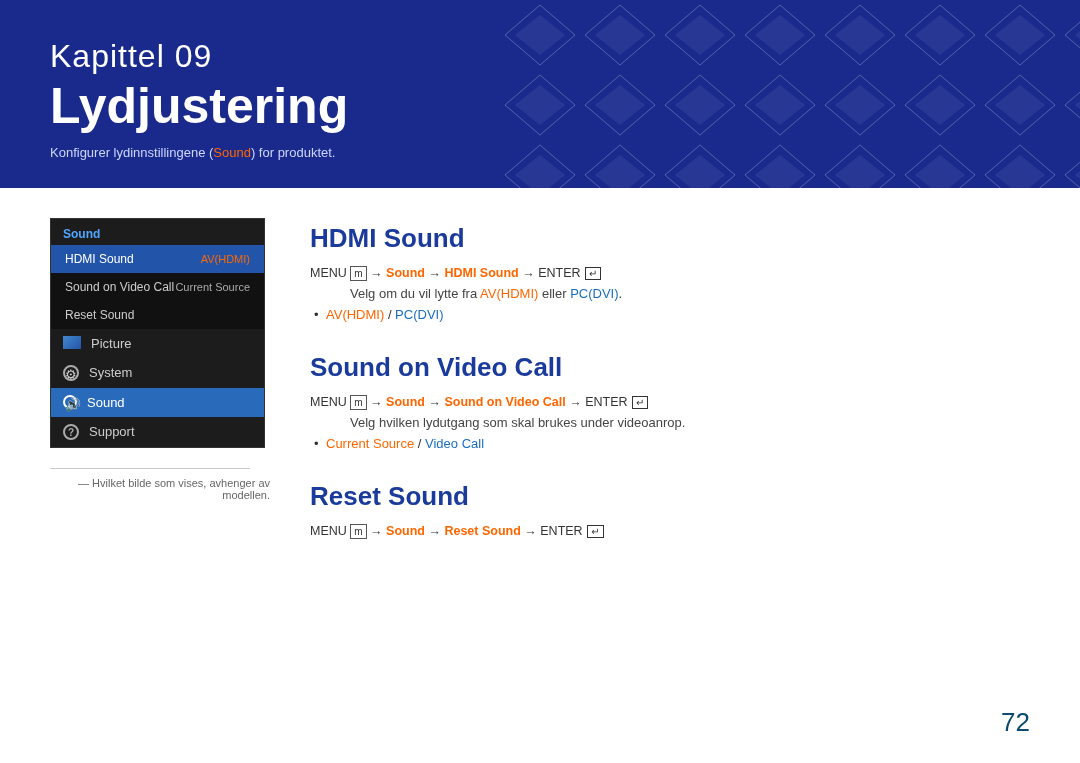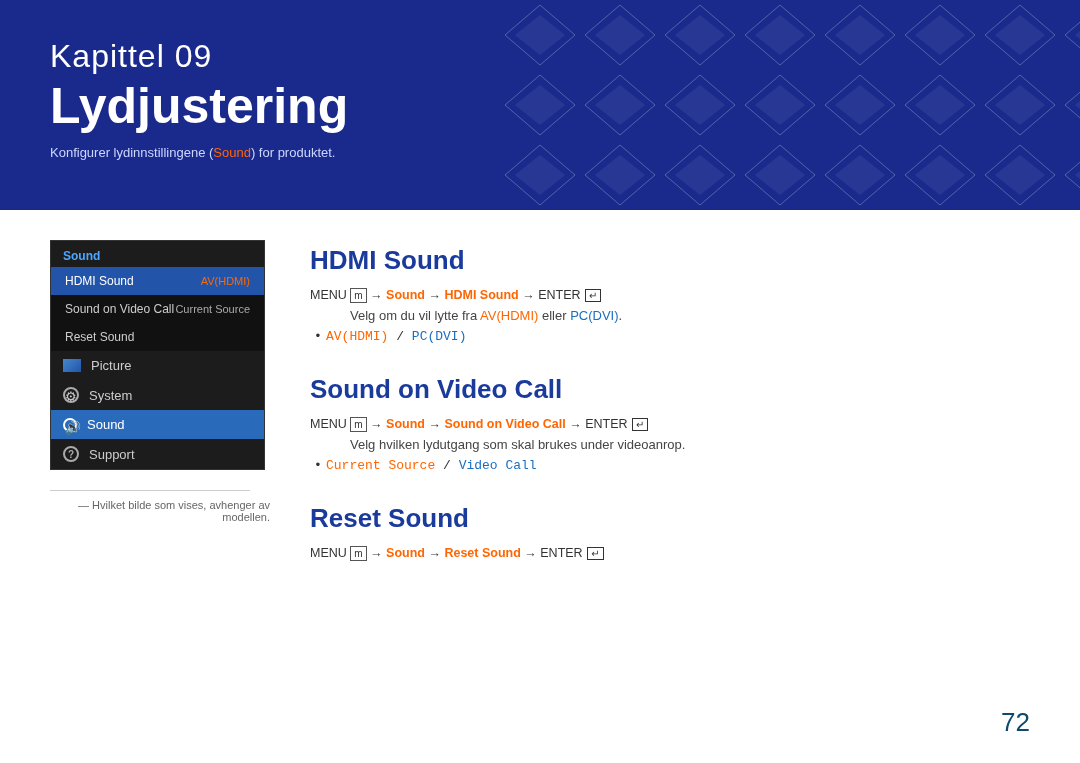--- a/index.html
+++ b/index.html
@@ -8,21 +8,21 @@
       height: 763px;
       font-family: 'Arial', sans-serif;
       background: #fff;
       overflow: hidden;
       position: relative;
     }
 
     
     .header-banner {
       width: 100%;
-      height: 210px;
+      height: 188px;
       background: #1a2a8c;
       position: relative;
       overflow: hidden;
     }
 
     .header-text {
       position: absolute;
       left: 50px;
       top: 38px;
       color: white;
@@ -73,21 +73,21 @@
 
     .menu-header {
       padding: 8px 12px 4px 12px;
       color: #4da6ff;
       font-size: 12px;
       font-weight: 600;
     }
 
     .menu-item {
       display: flex;
-      align-items: center;
+      align-items: flex-start;
       padding: 7px 12px;
       color: #ccc;
       gap: 10px;
       cursor: pointer;
     }
 
     .menu-item.active {
       background: #2a6aba;
       color: white;
     }
@@ -225,21 +225,20 @@
     .description {
       font-size: 13px;
       color: #444;
       margin-bottom: 6px;
       margin-left: 40px;
     }
 
     .bullet-list {
       list-style: none;
       padding-left: 16px;
-      font-family: Liberation Mono, monospace;
     }
 
     .bullet-list li {
       font-size: 13px;
       color: #333;
       position: relative;
     }
 
     .bullet-list li::before {
       content: "•";

